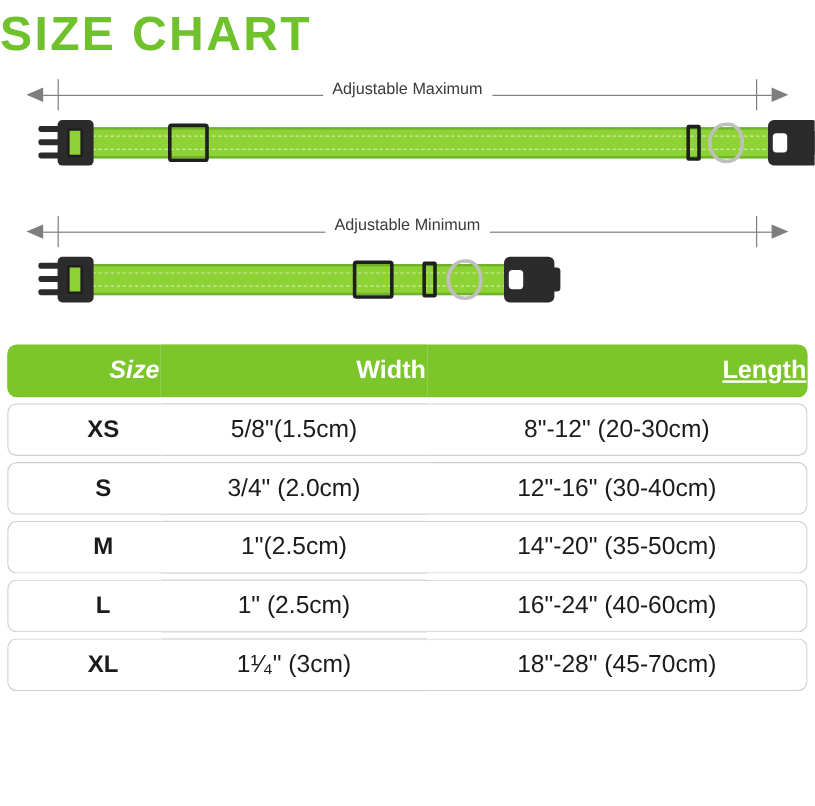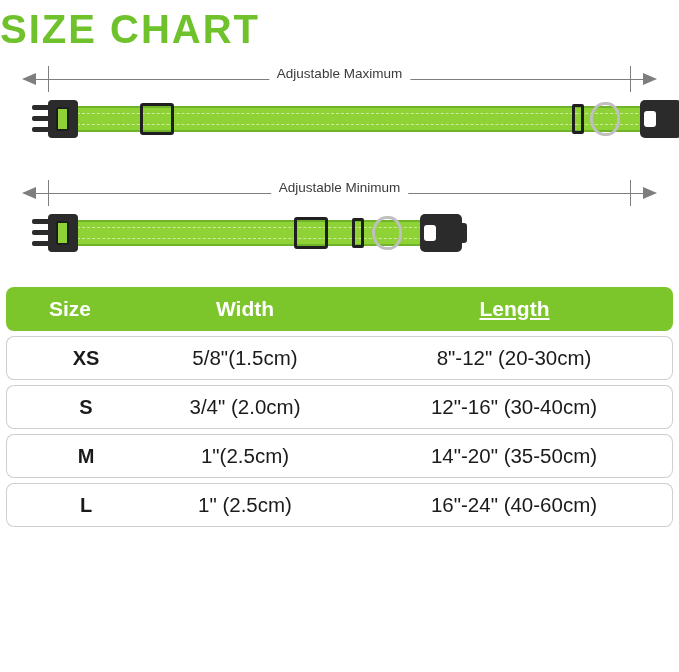--- a/index.html
+++ b/index.html
@@ -235,24 +235,24 @@
     border-collapse: separate;
     border-spacing: 0 5px;
     table-layout: fixed;
   }
   thead th {
     background: #7cc52a;
     color: #ffffff;
     font-size: 21px;
     font-weight: bold;
     height: 44px;
-    text-align: center;
+    text-align: right;
     vertical-align: middle;
   }
-  thead th.c1 { width: 128px; border-radius: 8px 0 0 8px; text-align: center; }
+  thead th.c1 { width: 128px; border-radius: 8px 0 0 8px; text-align: right; font-style: italic; }
   thead th.c2 { width: 222px; }
   thead th.c3 { width: 317px; border-radius: 0 8px 8px 0; text-decoration: underline; }
 
   tbody td {
     background: #ffffff;
     border-top: 1.5px solid #cfcfcf;
     border-bottom: 1.5px solid #cfcfcf;
     height: 44px;
     text-align: center;
     vertical-align: middle;
@@ -353,17 +353,22 @@
         <tr>
           <td class="c1">M</td>
           <td class="c2">1"(2.5cm)</td>
           <td class="c3">14"-20" (35-50cm)</td>
         </tr>
         <tr>
           <td class="c1">L</td>
           <td class="c2">1" (2.5cm)</td>
           <td class="c3">16"-24" (40-60cm)</td>
         </tr>
+        <tr>
+          <td class="c1">XL</td>
+          <td class="c2">1¹⁄₄"  (3cm)</td>
+          <td class="c3">18"-28" (45-70cm)</td>
+        </tr>
       </tbody>
     </table>
   </div>
 
 </div>
 
 </body></html>

